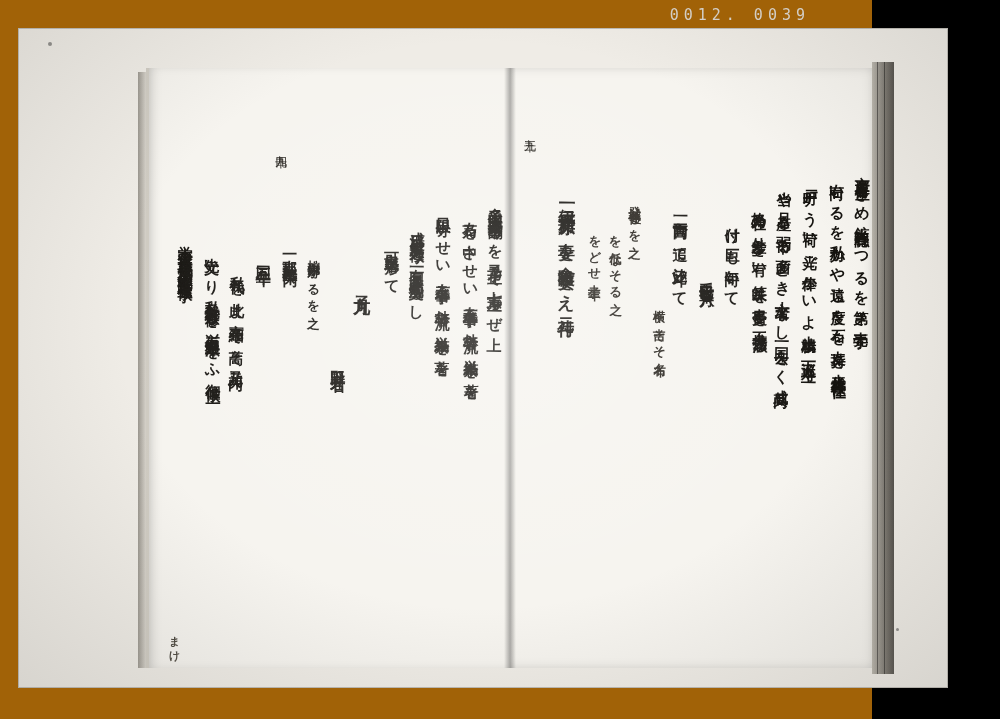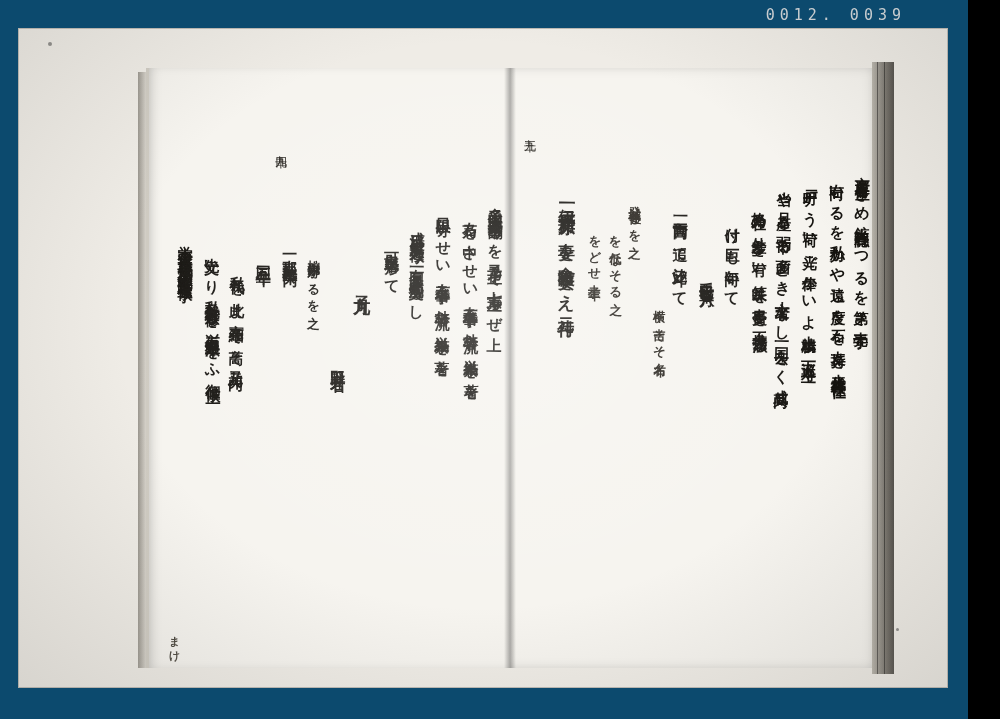--- a/index.html
+++ b/index.html
@@ -9,23 +9,23 @@
   }
   body {
     width: 1000px;
     height: 719px;
     overflow: hidden;
     font-family: "Liberation Sans", sans-serif;
   }
 
   .frame {
     position: relative;
-    width: 968px;
+    width: 872px;
     height: 719px;
-    background: #0c4a6e;
+    background: #a16207;
   }
 
   
   .film-code {
     position: absolute;
     top: 6px;
     right: 62px;
     color: #d8d8d8;
     font-family: "DejaVu Sans Mono", monospace;
     font-size: 15px;

